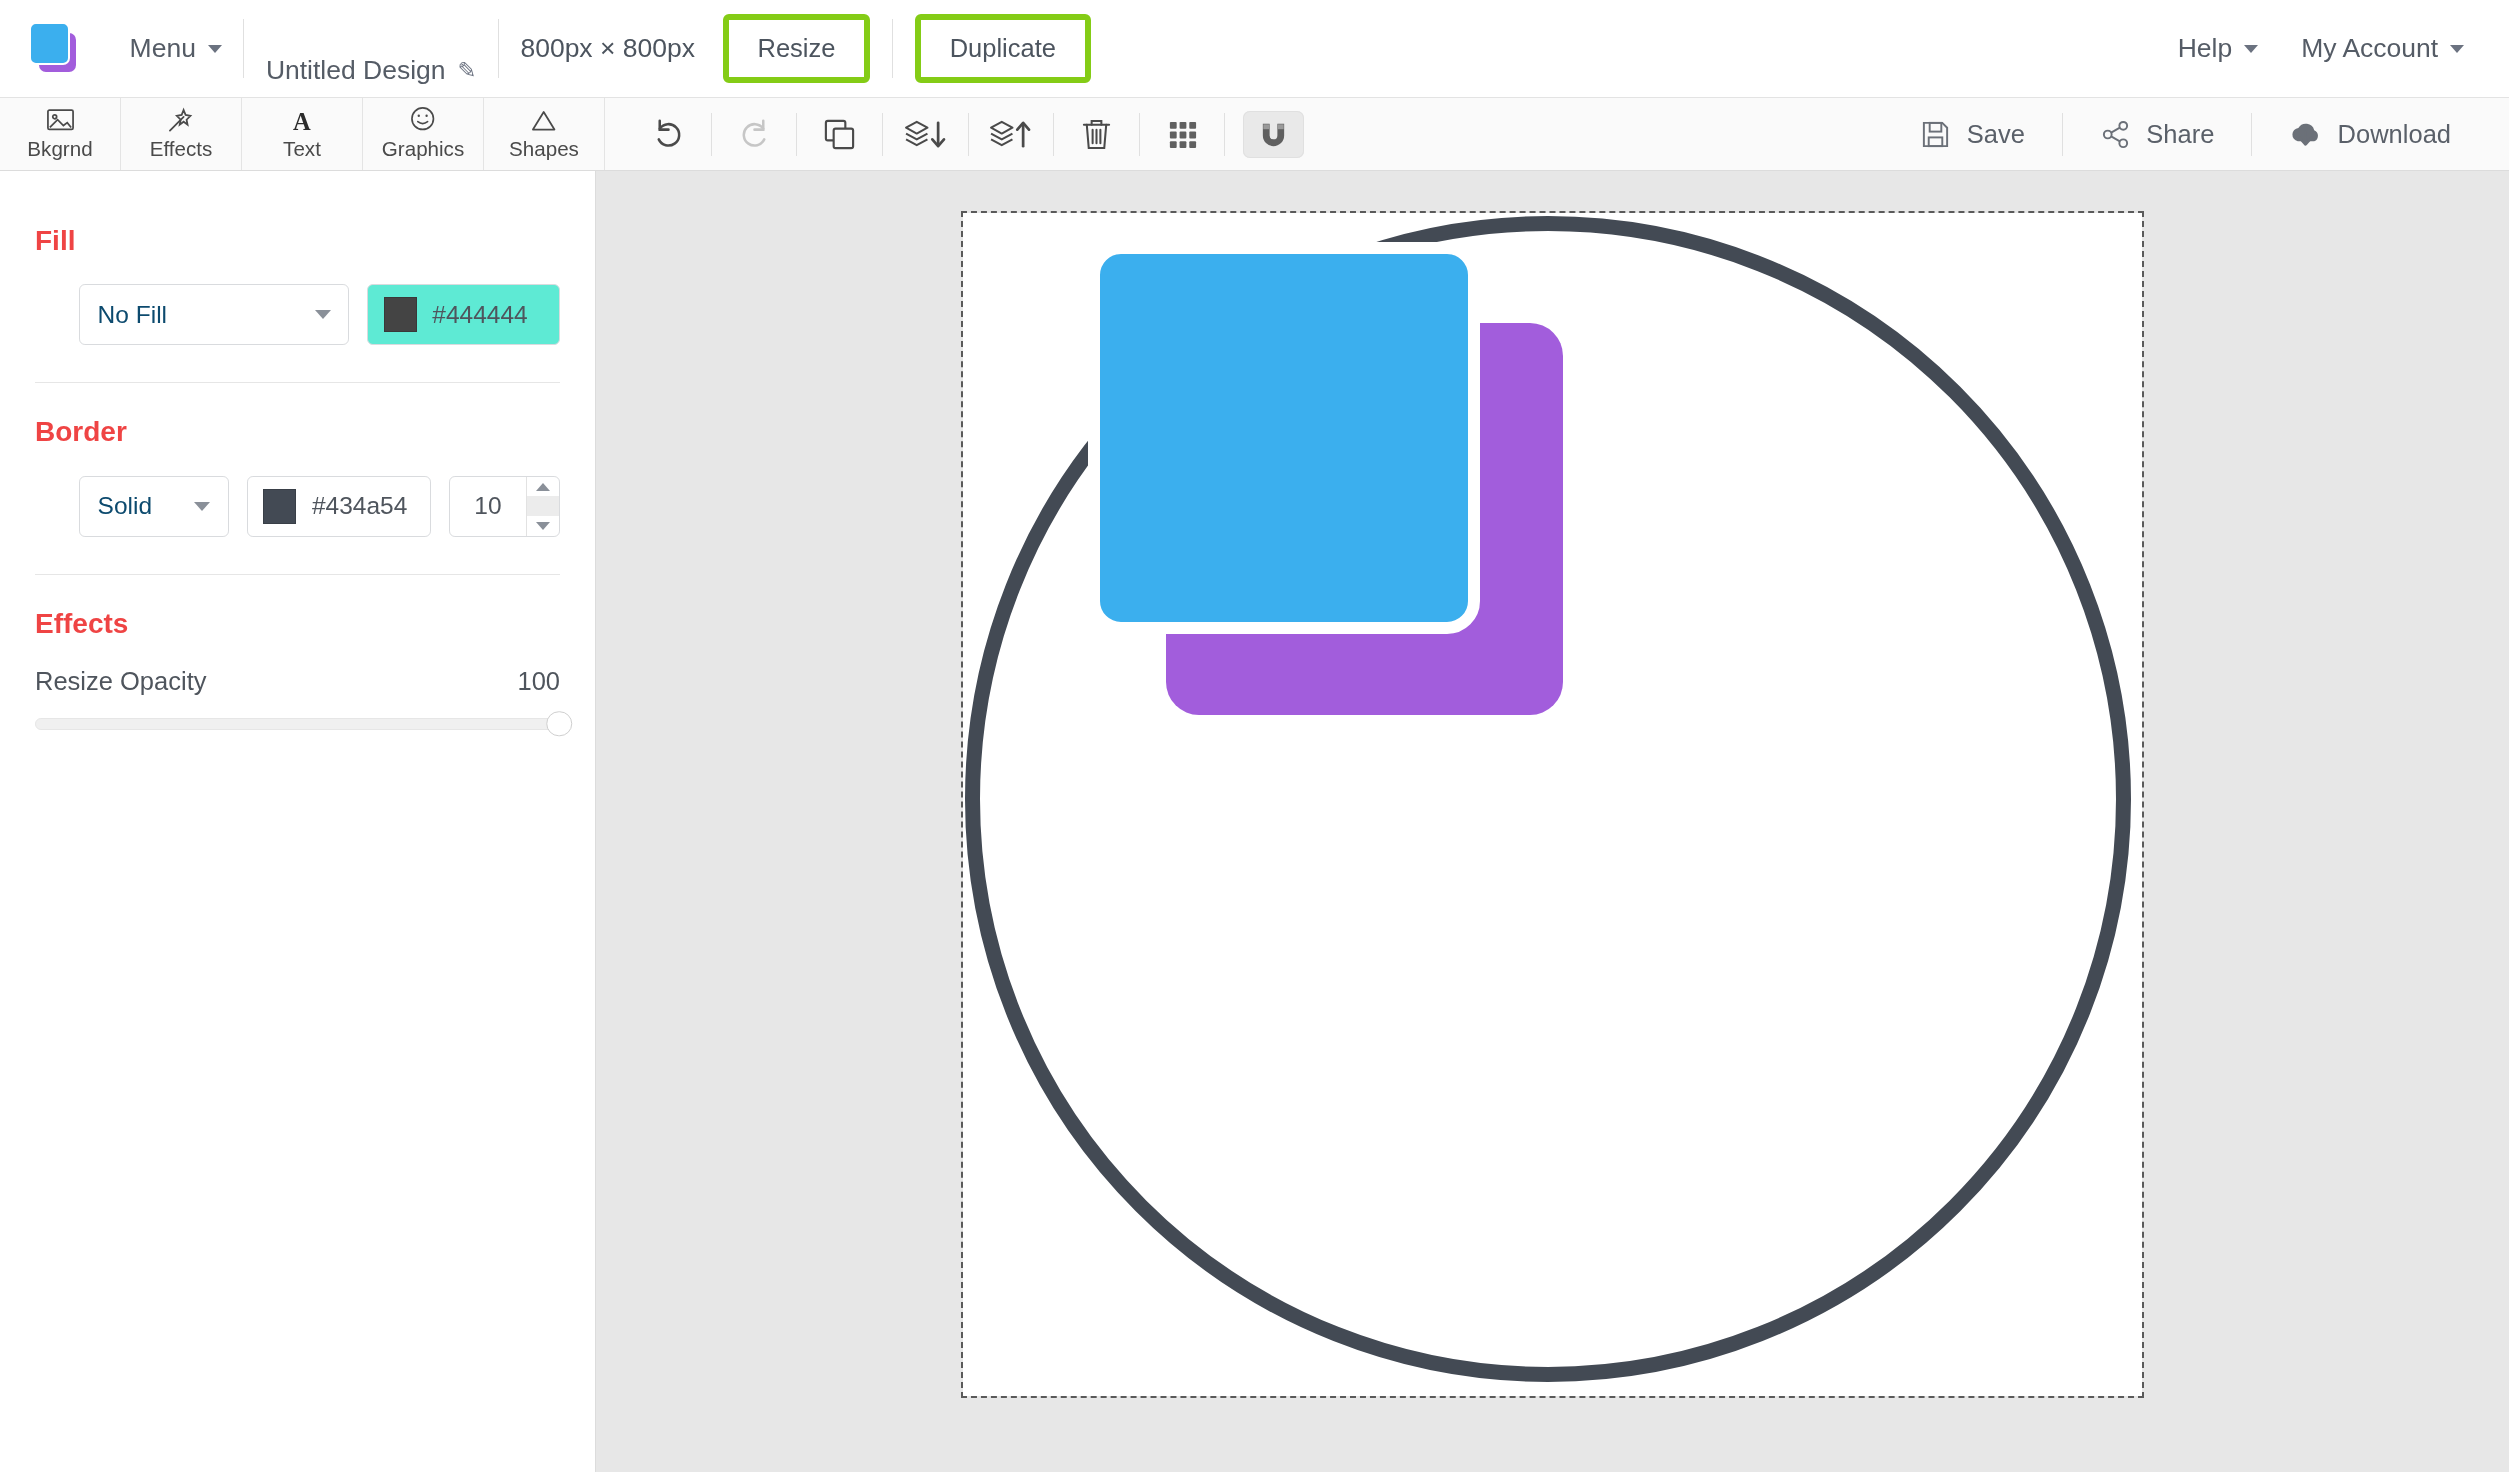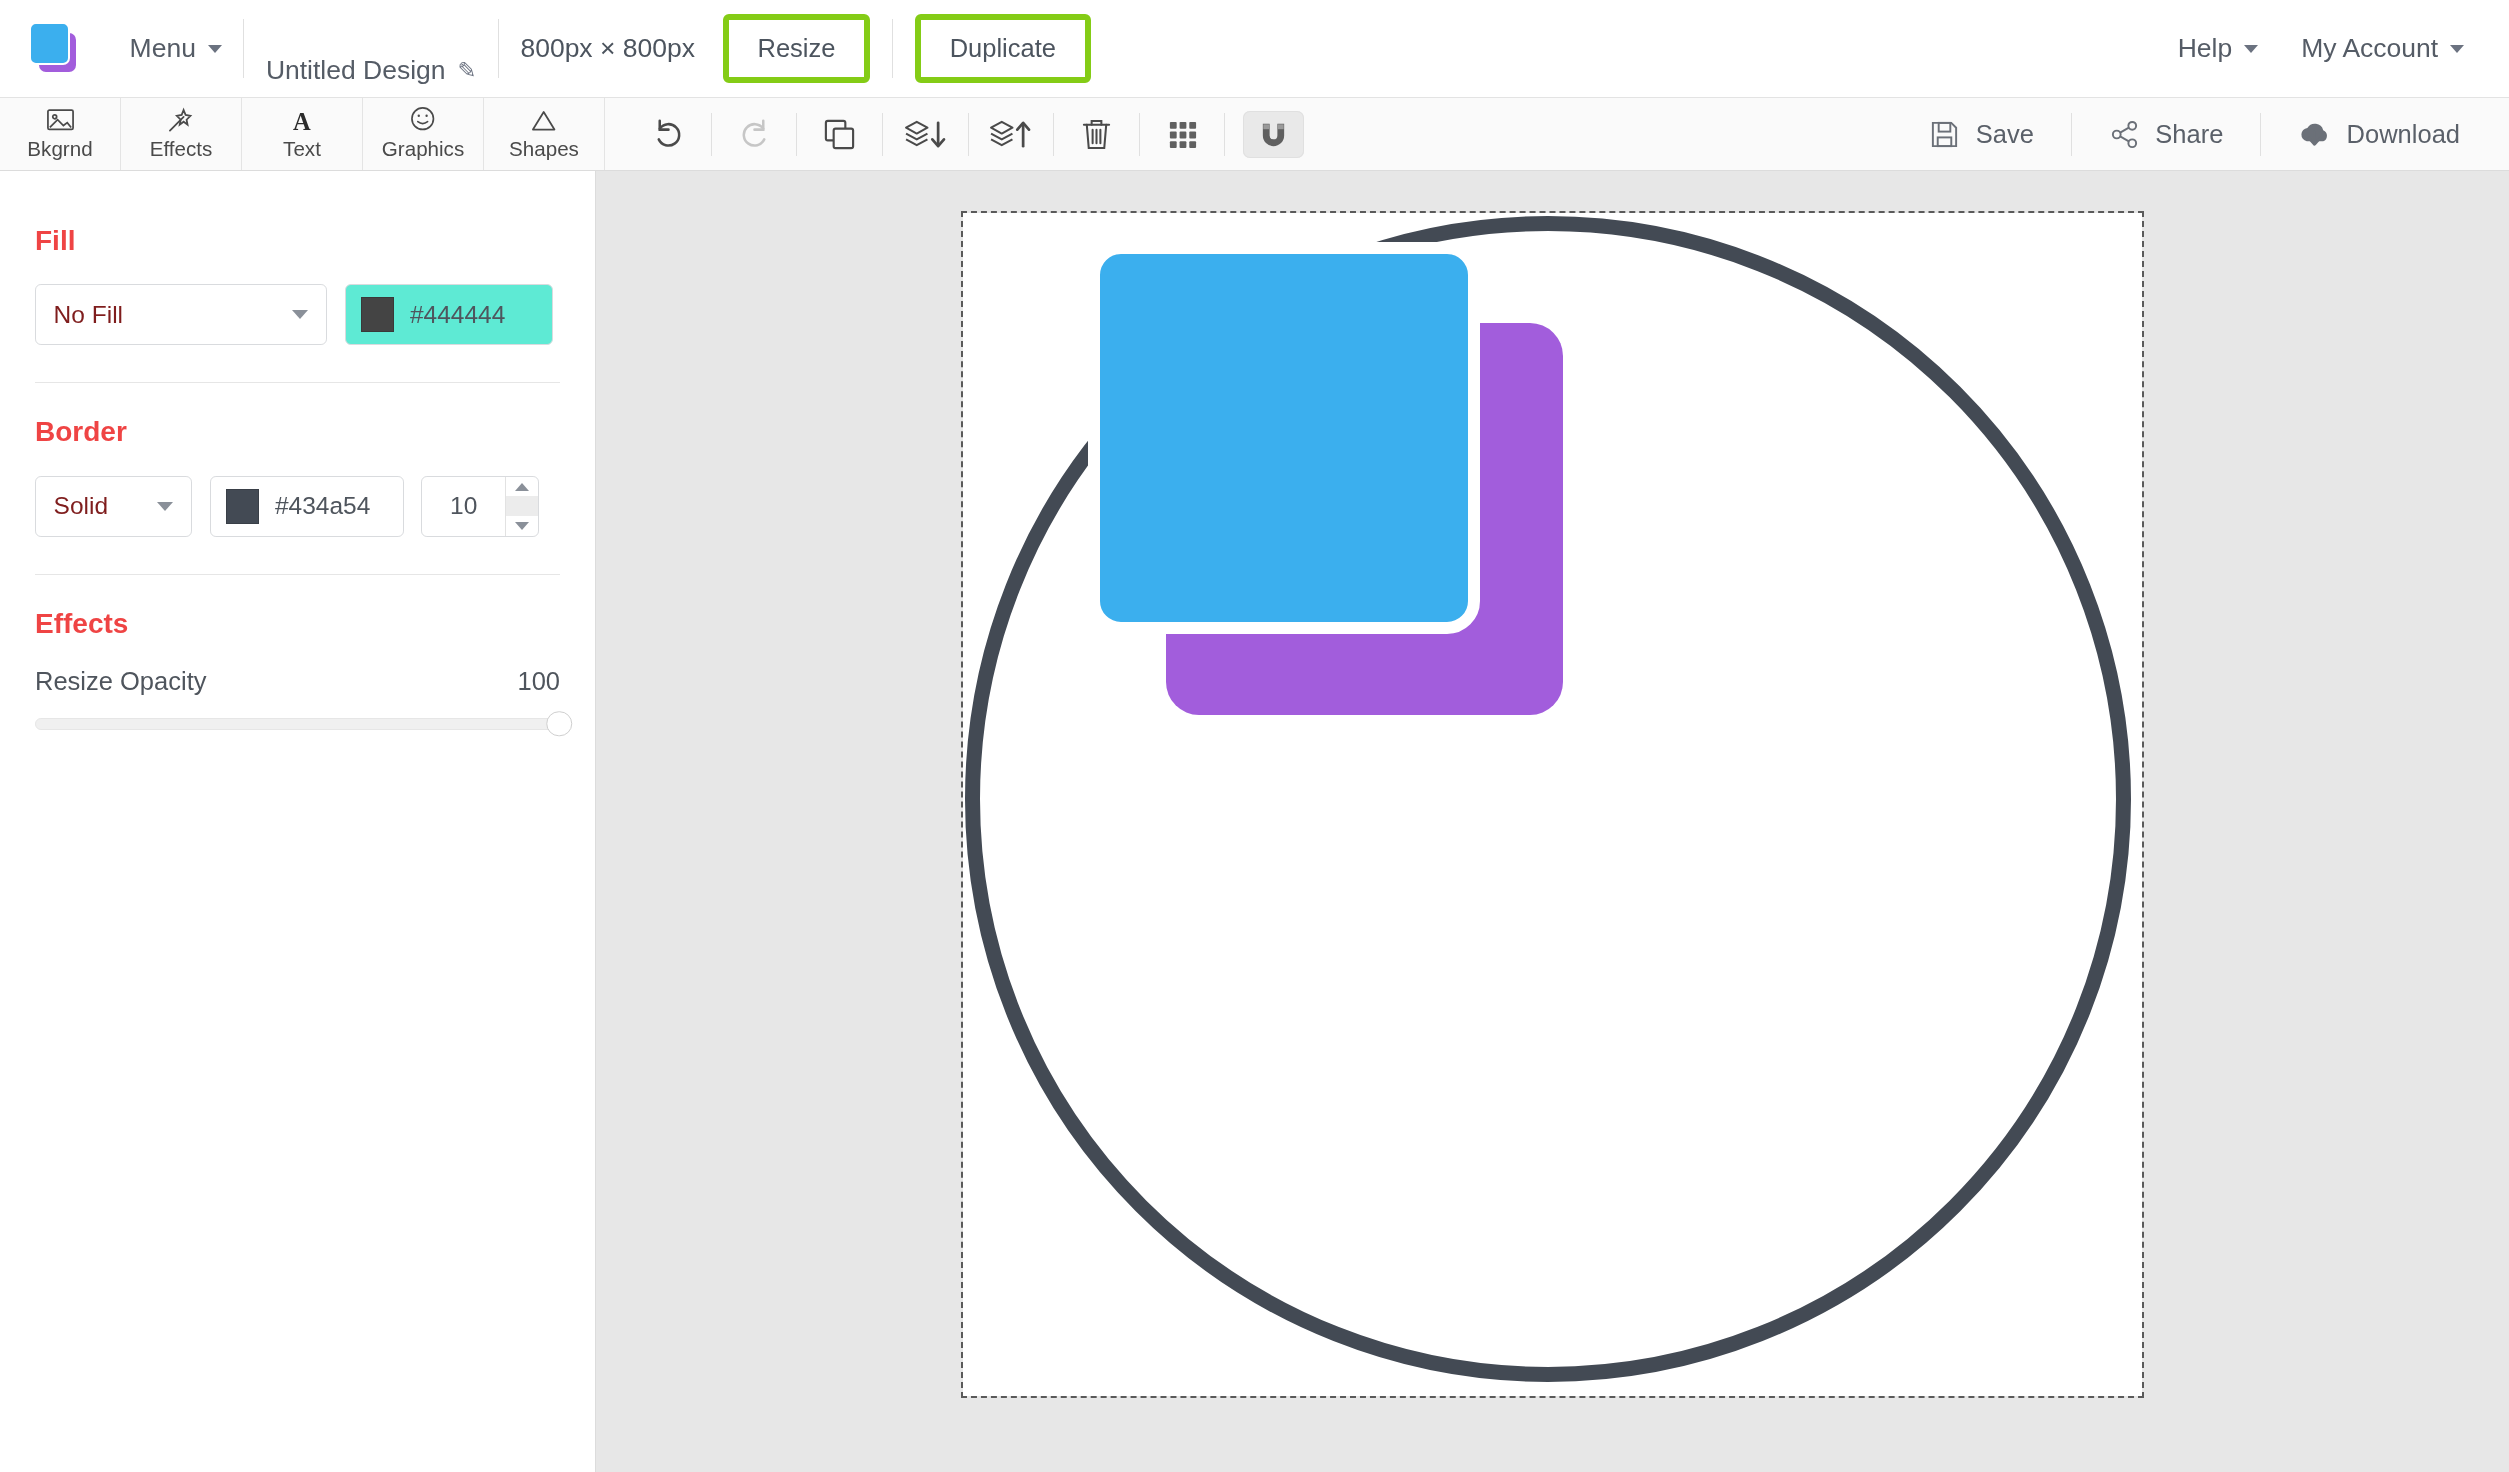--- a/index.html
+++ b/index.html
@@ -112,21 +112,21 @@
     background: #e9e9e9;
     border-radius: 6.9px;
     display: flex; align-items: center; justify-content: center;
     box-shadow: inset 0 0 0 1px #e0e0e0;
   }
   .tb-sep { width: 1px; height: 43px; background: #e0e0e0; margin: 0 7.8px; }
 
   .tb-right {
     display: flex; align-items: center;
     margin-left: auto;
-    padding-right: 20px;
+    padding-right: 29px;
   }
   .tb-text-btn {
     display: flex; align-items: center; gap: 15.7px;
     padding: 0 29px; height: 73px;
     font-size: 25.5px; color: #5a6069;
     cursor: pointer;
   }
 
   
   .body-split { display: flex; height: calc(1472px - 98px - 73px); }
@@ -147,23 +147,24 @@
   .row { display: flex; align-items: center; gap: 17.6px; }
 
   .select-box {
     height: 61px;
     border: 1px solid #d9dbde;
     border-radius: 5.9px;
     background: #fff;
     display: flex; align-items: center;
     padding: 0 17.6px;
     font-size: 24.5px;
-    color: #7f1d1d;
+    color: #0c4a6e;
     cursor: pointer;
     position: relative;
+    margin-left: 44px;
   }
   .select-box .val { flex: 1 1 auto; }
   .sel-caret {
     width: 0; height: 0;
     border-left: 8.8px solid transparent;
     border-right: 8.8px solid transparent;
     border-top: 9.8px solid #8a9099;
     margin-left: 13.7px;
   }
   .fill-select { width: 292px; }

